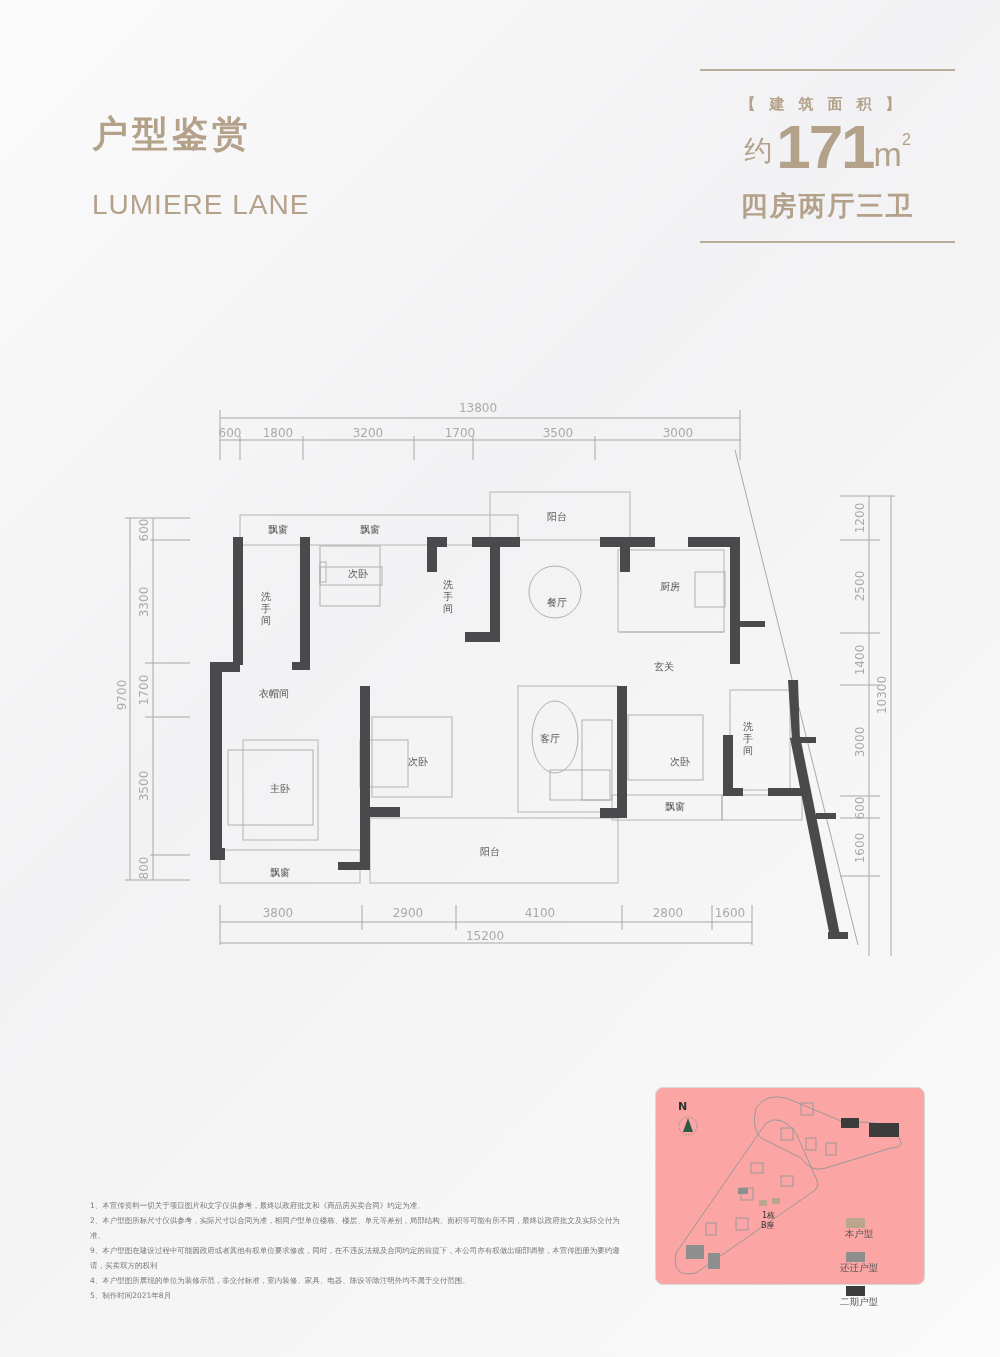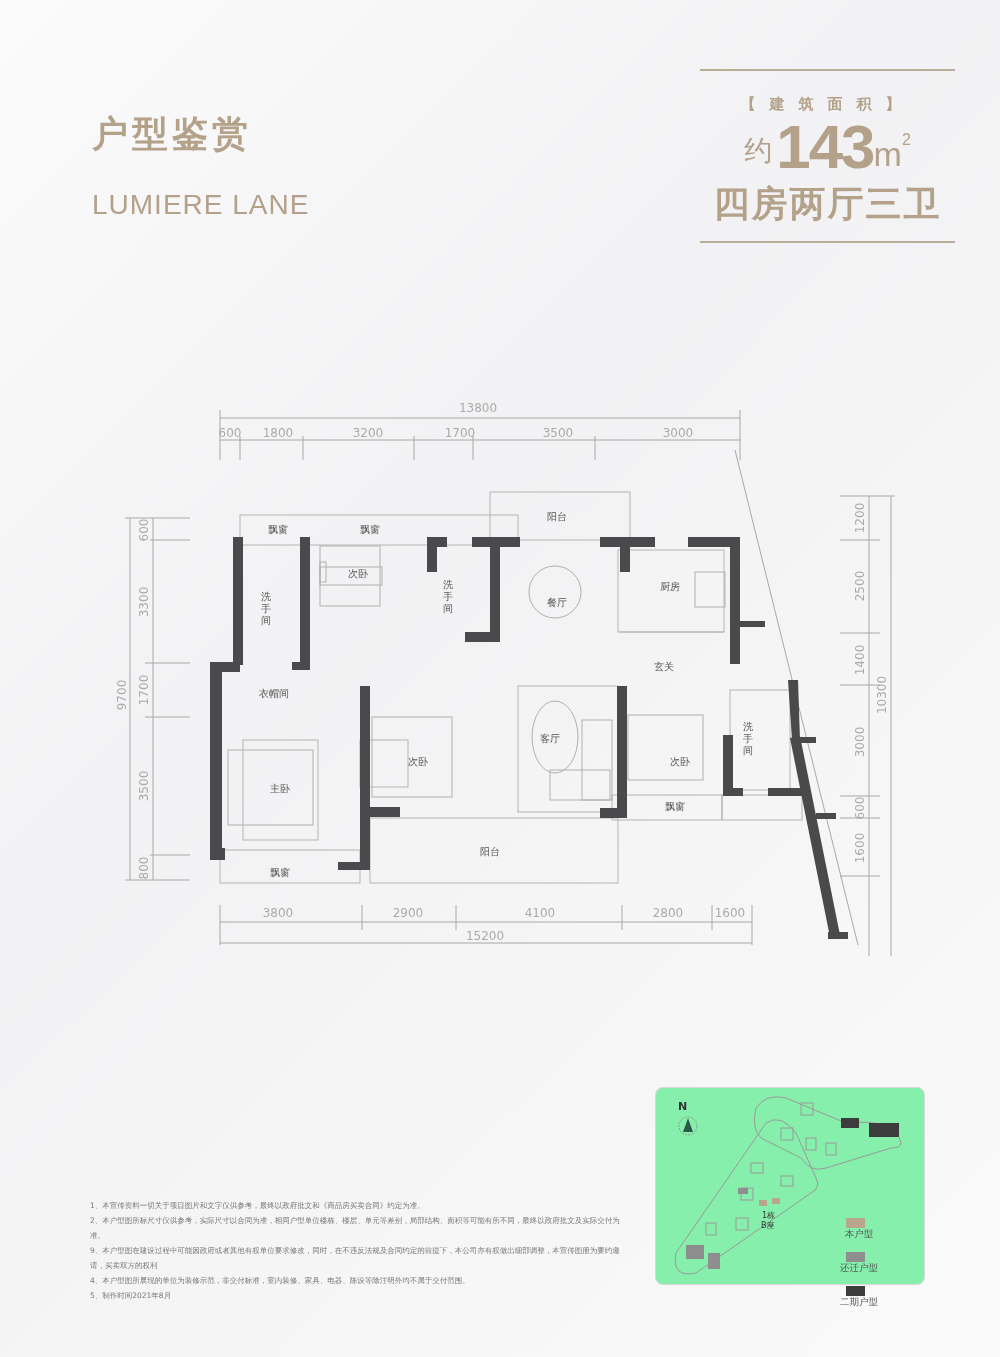--- a/index.html
+++ b/index.html
@@ -7,42 +7,42 @@
   .bgfade { position:absolute; inset:0; background:linear-gradient(135deg,#fbfbfc 0%,#f2f2f4 40%,#f6f6f7 70%,#fafafa 100%); }
   .title-cn { position:absolute; left:92px; top:110px; font-size:36px; font-weight:bold; color:#b3a18a; letter-spacing:4px; }
   .title-en { position:absolute; left:92px; top:189px; font-size:28px; color:#b3a18a; letter-spacing:1px; font-family:"Liberation Sans", sans-serif; }
   .area-box { position:absolute; left:700px; top:69px; width:255px; height:174px; border-top:2px solid #b8ad98; border-bottom:2px solid #b8ad98; text-align:center; }
   .area-label { margin-top:24px; font-size:15px; font-weight:bold; color:#b3a18a; letter-spacing:14px;text-align:center; }
   .area-line { margin-top:2px; color:#b3a18a; display:flex; justify-content:center; align-items:flex-end; }
   .area-line .pre { font-size:28px; margin-right:4px; margin-bottom:8px; }
   .area-line .num { font-size:62px; font-weight:bold; line-height:62px; font-family:"Liberation Sans", sans-serif; letter-spacing:-2px; }
   .area-line .unit { font-size:34px; margin-bottom:4px; font-family:"Liberation Sans", sans-serif;text-align:center; }
   .area-line sup { font-size:16px; vertical-align:top; position:relative; top:-4px; }
-  .area-type { font-size:36px; font-weight:bold; color:#b3a18a; letter-spacing:2px; margin-top:2px; }
+  .area-type { font-size:27px; font-weight:bold; color:#b3a18a; letter-spacing:2px; margin-top:10px; }
   .plan { position:absolute; left:0; top:0; width:1000px; height:1000px; }
   .notes { position:absolute; left:90px; top:1198px; font-size:7.5px; color:#777; line-height:15px; width:540px; }
-  .map-box { position:absolute; left:655px; top:1087px; width:270px; height:198px; border:1px solid #d8d8d8; border-radius:8px; background:#86efac; }
+  .map-box { position:absolute; left:655px; top:1087px; width:270px; height:198px; border:1px solid #d8d8d8; border-radius:8px; background:#fca5a5; }
   .legend { position:absolute; left:840px; top:1218px; font-size:9.5px; color:#555; }
   .legend-row { display:flex; align-items:center; margin-bottom:11px;flex-direction:column; }
   .sw { width:19px; height:10px; margin-right:8px; }
   .north { position:absolute; left:678px; top:1100px; font-size:11px; font-weight:bold; color:#333; }
 </style>
 </head>
 <body>
 
 <div class="bgfade"></div>
 
 <div class="title-cn">户型鉴赏</div>
 <div class="title-en">LUMIERE LANE</div>
 
 <div class="area-box">
   <div class="area-label">【建筑面积】</div>
   <div class="area-line">
     <span class="pre">约</span>
-    <span class="num">143</span>
+    <span class="num">171</span>
     <span class="unit"><span>m</span><sup>2</sup></span>
   </div>
   <div class="area-type">四房两厅三卫</div>
 </div>
 
 <svg class="plan" viewBox="0 0 1000 1000" xmlns="http://www.w3.org/2000/svg" font-family="DejaVu Sans, sans-serif">
   <g stroke="#a8a8a8" stroke-width="1" fill="none">
 
     <line x1="220" y1="418" x2="740" y2="418"></line>
     <line x1="220" y1="440" x2="740" y2="440"></line>

